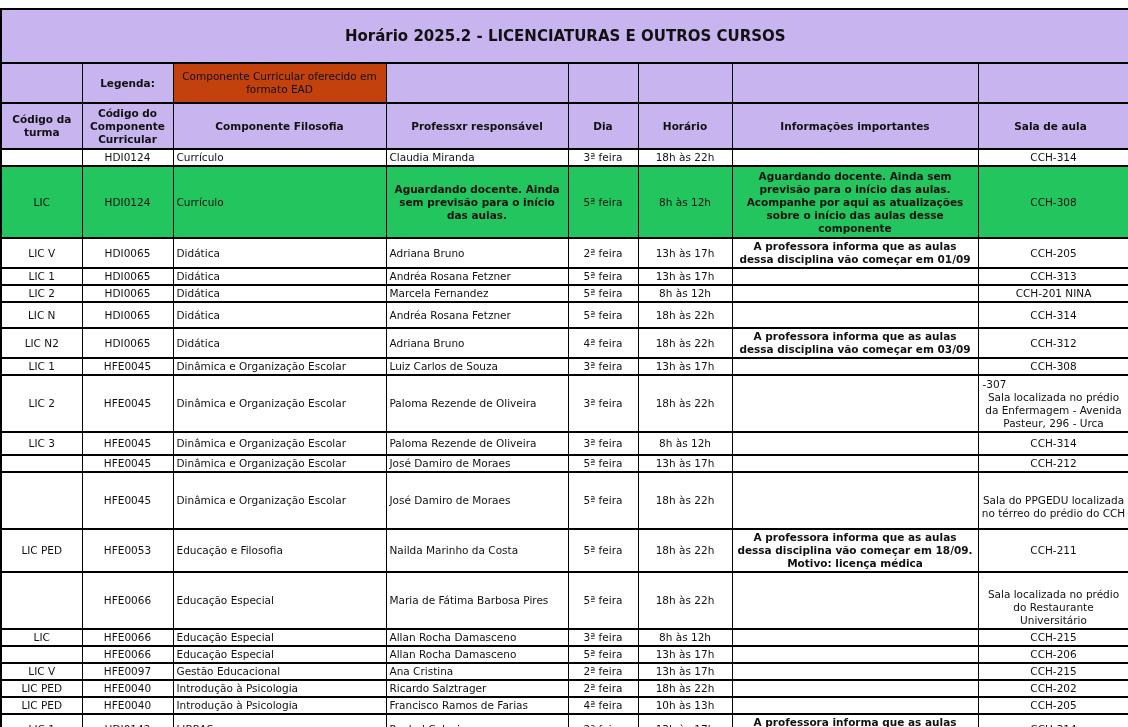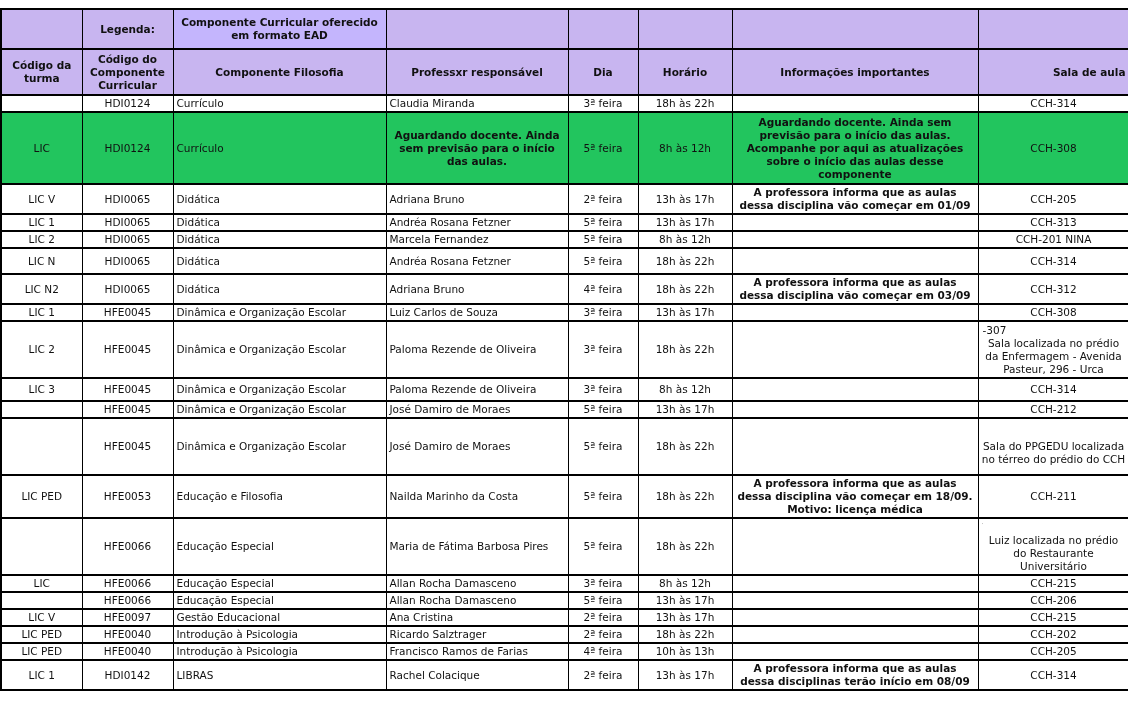--- a/index.html
+++ b/index.html
@@ -20,29 +20,29 @@
   tr > td:first-child, tr > th:first-child{border-left-width:2px;}
   .title-row td{
     background:#C8B5F0;
     font-size:15px;
     font-weight:bold;
     text-align:center;
     height:50px;
   }
   .legend-row td{background:#C8B5F0;height:36px;text-align:center;}
   .legend-label{font-weight:bold;}
-  .legend-row td.green{background:#c4b5fd;font-weight:bold;margin-top:48px;}
+  .legend-row td.green{background:#c2410c;font-weight:normal;margin-top:48px;}
   .head-row th{
     background:#C8B5F0;
     font-weight:bold;
     text-align:center;
     height:42px;
   }
   th.sala-head{text-align:left;}
-  th.sala-head .clip-left{margin-left:-6px;white-space:nowrap;text-align:right;}
+  th.sala-head .clip-left{margin-left:-6px;white-space:nowrap;text-align:center;}
   td{background:#fff;}
   tr.hl td{background:#22c55e;}
   .c-center{text-align:center;}
   .c-left{text-align:left;}
   .c-bold{font-weight:bold;}
   .c-pre{white-space:pre-line;}
   .sala-wrap{overflow:hidden;}
   .sala-first{text-align:left;margin-left:-5px;white-space:nowrap;}
   .sala-rest{text-align:center;white-space:pre-line;}
 </style>
@@ -55,20 +55,23 @@
       <col style="width:81px">
         <col style="width:91px">
         <col style="width:213px">
         <col style="width:182px">
       <col style="width:70px">
         <col style="width:94px">
         <col style="width:246px">
         <col style="width:151px">
     </colgroup>
     <tbody>
+        <tr class="title-row">
+      <td colspan="8">Horário 2025.2 - LICENCIATURAS E OUTROS CURSOS</td>
+    </tr>
     <tr class="legend-row">
       <td></td>
       <td class="legend-label">Legenda:</td>
       <td class="green">Componente Curricular oferecido em formato EAD</td>
       <td></td>
       <td></td>
       <td></td>
       <td></td>
       <td></td>
     </tr>
@@ -231,21 +234,21 @@
           <td class="c-center"></td>
           <td class="c-center">HFE0066</td>
           <td class="c-left">Educação Especial</td>
           <td class="c-left">Maria de Fátima Barbosa Pires</td>
           <td class="c-center">5ª feira</td>
           <td class="c-center">18h às 22h</td>
           <td class="c-center c-bold c-pre"></td>
           <td class="c-center">
             <div class="sala-wrap">
               <div class="sala-first">7</div>
-              <div class="sala-rest">Luiz localizada no prédio do Restaurante Universitário</div>
+              <div class="sala-rest">Sala localizada no prédio do Restaurante Universitário</div>
             </div>
           </td>
         </tr>
         <tr style="height: 17px;">
           <td class="c-center">LIC</td>
           <td class="c-center">HFE0066</td>
           <td class="c-left">Educação Especial</td>
           <td class="c-left">Allan Rocha Damasceno</td>
           <td class="c-center">3ª feira</td>
           <td class="c-center">8h às 12h</td>

